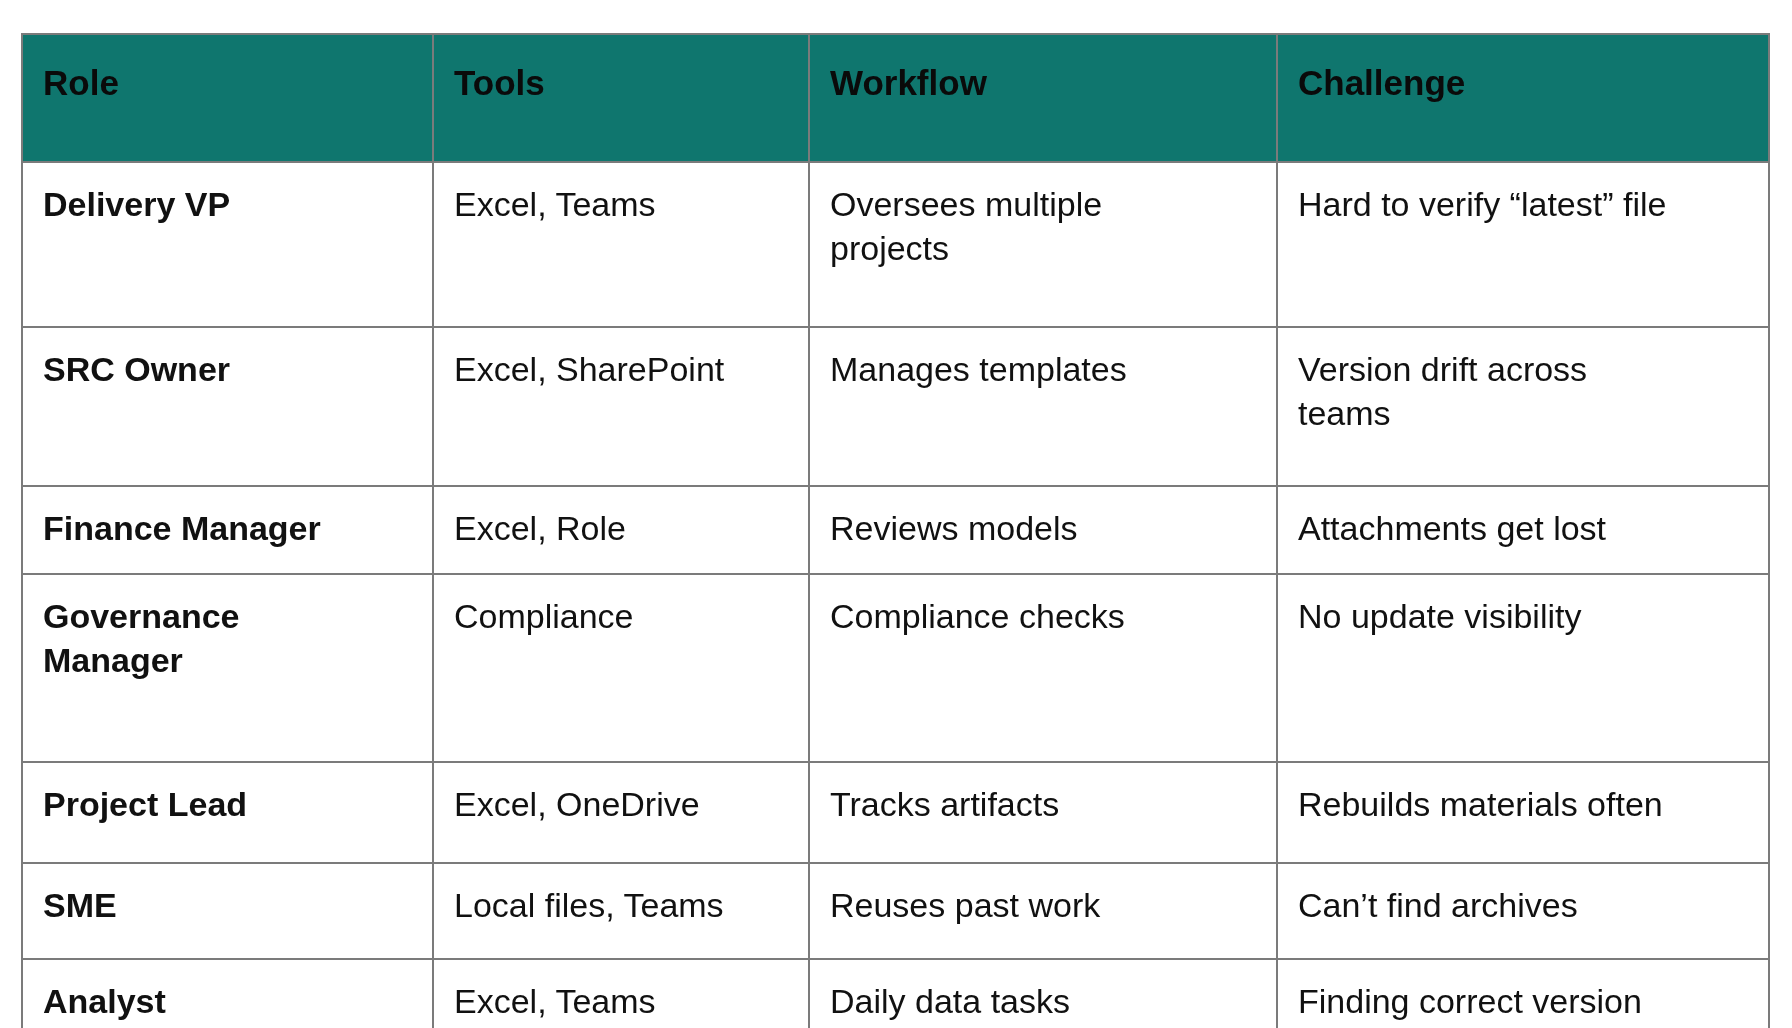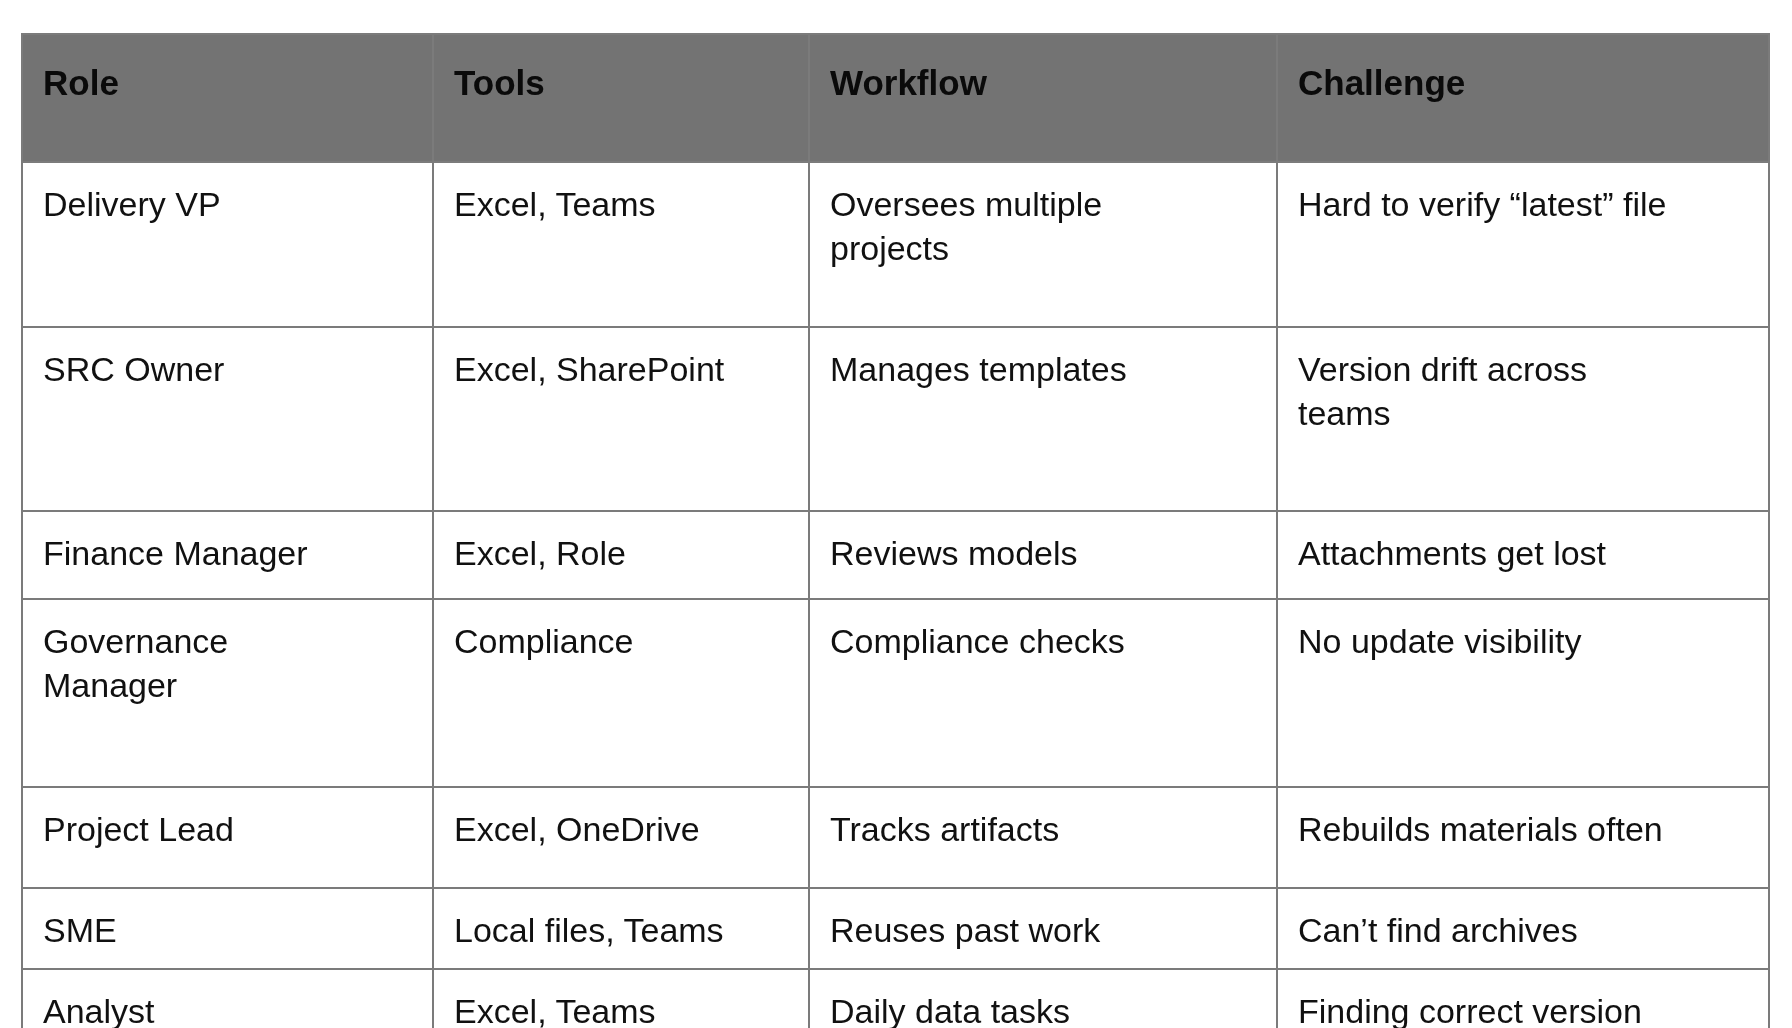--- a/index.html
+++ b/index.html
@@ -28,35 +28,35 @@
     vertical-align: top;
     text-align: left;
     padding: 20px 14px 8px 20px;
     font-size: 34px;
     line-height: 1.28;
     color: #111111;
     white-space: pre-line;
     overflow: hidden;
   }
   th {
-    background: #737373;
+    background: #0f766e;
     font-weight: 700;
     font-size: 35px;
     padding-top: 26px;
     color: #0a0a0a;
   }
-  td.role-cell { font-weight: 400; }
+  td.role-cell { font-weight: 700; }
 
   tr.hdr  { height: 128px; }
   tr.r1   { height: 165px; }
-  tr.r2   { height: 184px; }
+  tr.r2   { height: 159px; }
   tr.r3   { height: 88px; }
   tr.r4   { height: 188px; }
   tr.r5   { height: 101px; }
-  tr.r6   { height: 81px; padding-left: 44px; }
+  tr.r6   { height: 96px; padding-left: 44px; }
   tr.r7   { height: 85px; }
 </style>
 </head>
 <body>
 
 <table class="role-table">
   <colgroup>
     <col class="c-role">
     <col class="c-tools">
     <col class="c-workflow">

